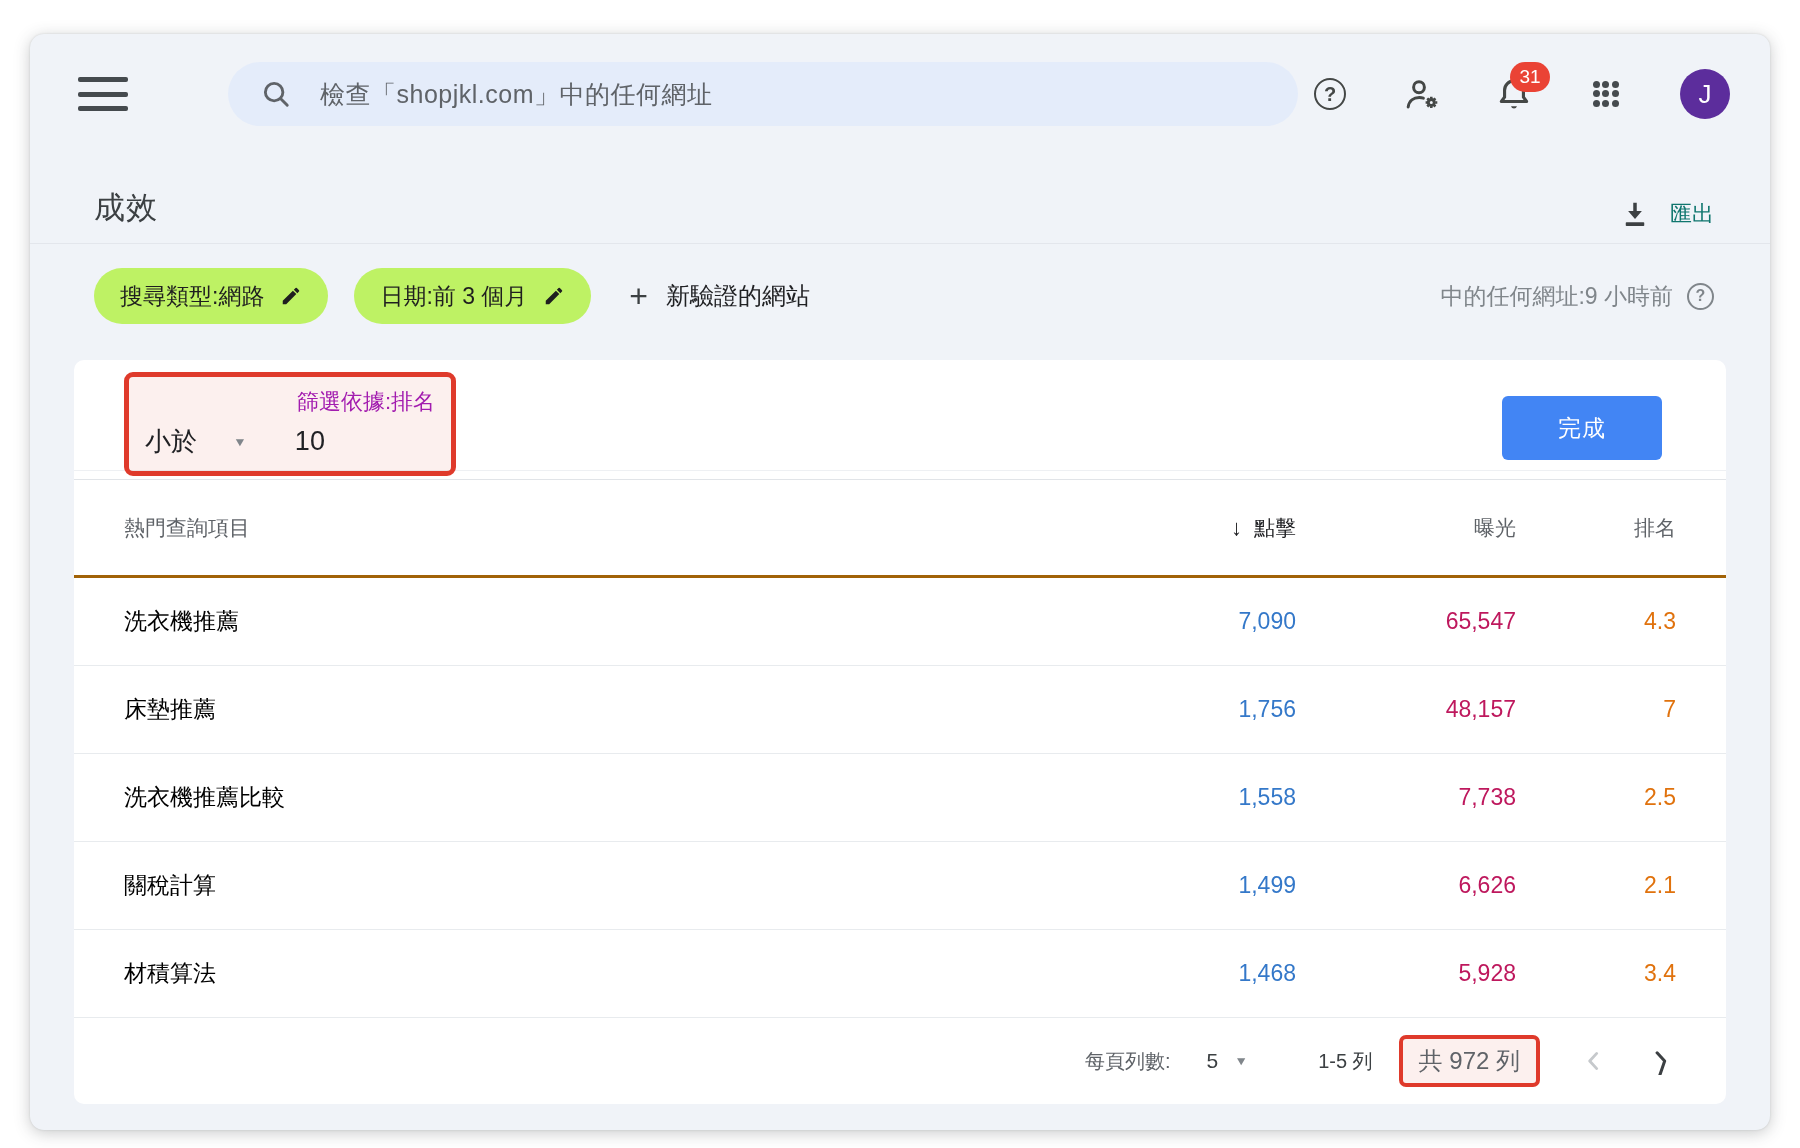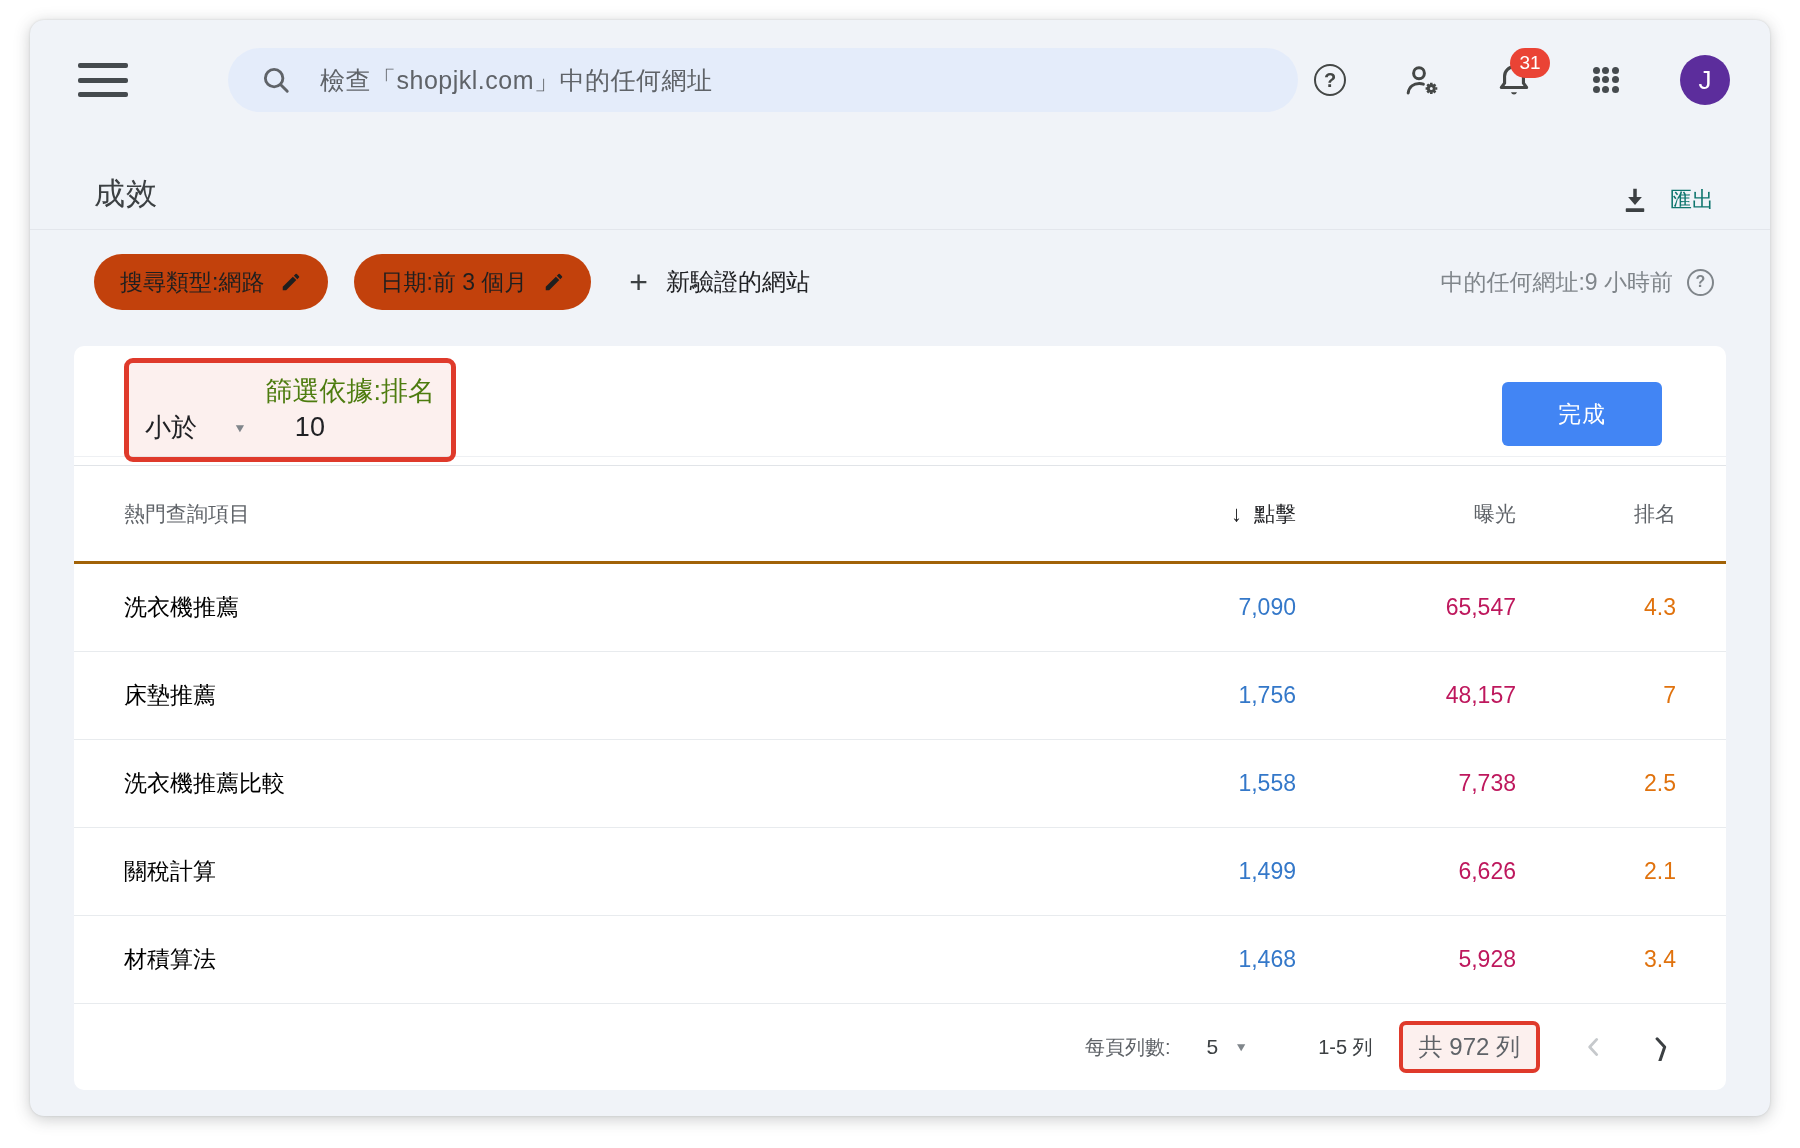--- a/index.html
+++ b/index.html
@@ -1,19 +1,19 @@
 <!DOCTYPE html>
 <html><head>
 <meta charset="utf-8">
 <style>
   * { margin:0; padding:0; box-sizing:border-box; }
   html,body { width:1800px; height:1148px; background:#ffffff; overflow:hidden;
               font-family:"Liberation Sans","DejaVu Sans",sans-serif; }
 
-  .window { position:absolute; left:30px; top:20px; width:1740px; height:1096px;
+  .window { position:absolute; left:30px; top:34px; width:1740px; height:1096px;
             background:#f0f3f8; border-radius:14px;
             box-shadow:0 3px 16px rgba(60,64,67,.28), 0 0 2px rgba(60,64,67,.18);
             overflow:hidden; display:flex; flex-direction:column; }
 
   
   .topbar { height:120px; flex:0 0 auto; display:flex; align-items:center; padding:0 40px 0 48px; }
   .hamburger { width:50px; height:34px; display:flex; flex-direction:column; justify-content:space-between; cursor:pointer; }
   .hamburger span { display:block; height:5px; border-radius:2px; background:#454a4e; }
   .searchbox { width:1070px; height:64px; margin-left:100px; background:#e4ecfa; border-radius:32px;
                display:flex; align-items:center; padding:0 30px; gap:26px; }
@@ -33,37 +33,37 @@
 
   
   .title-row { height:90px; flex:0 0 auto; display:flex; align-items:flex-end;
                padding:0 56px 14px 64px; border-bottom:1px solid #e3e6ec; }
   .page-title { font-size:31px; font-weight:500; color:#3c4043; letter-spacing:1px; }
   .export-btn { margin-left:auto; display:flex; align-items:center; gap:20px; color:#0f766e;
                 font-size:22px; cursor:pointer; }
 
   
   .chips-row { height:104px; flex:0 0 auto; display:flex; align-items:center; padding:0 56px 0 64px; }
-  .chip { height:56px; background:#c2410c; border-radius:28px; display:flex; align-items:center;
+  .chip { height:56px; background:#bef264; border-radius:28px; display:flex; align-items:center;
           gap:16px; padding:0 26px; font-size:23px; color:#1f1f1f; font-weight:500; cursor:pointer; }
   .chip + .chip { margin-left:26px; }
   .add-site { display:flex; align-items:center; gap:18px; margin-left:38px; color:#202124;
               font-size:24px; font-weight:500; cursor:pointer; }
   .add-site .plus { font-size:32px; font-weight:400; line-height:1; color:#3c4043; }
   .updated { margin-left:auto; display:flex; align-items:center; gap:14px; color:#80868b; font-size:23px; }
   .circle-q.small { width:27px; height:27px; border-width:2px; font-size:16px; color:#80868b; border-color:#80868b; }
 
   
   .card { margin:12px 44px 0; background:#fff; border-radius:10px; flex:0 0 auto; }
 
   .filter-row { position:relative; height:120px; border-bottom:1px solid #e1e4e8; }
   .filter-row::after { content:""; position:absolute; left:0; right:0; bottom:8px; height:1px; background:#eef0f3; }
   .annotation { position:absolute; left:50px; top:12px; width:332px; height:104px; z-index:2;
                 border:5px solid #df3a2b; border-radius:9px; background:rgba(223,58,43,.08); }
-  .annotation .flabel { position:absolute; top:10px; right:16px; color:#4d7c0f; font-size:27px; }
+  .annotation .flabel { position:absolute; top:10px; right:16px; color:#a21caf; font-size:22px; }
   .fcontrols { position:absolute; left:16px; bottom:12px; display:flex; align-items:center; }
   .operator { display:flex; align-items:center; gap:36px; font-size:26px; color:#202124; cursor:pointer; }
   .caret { font-size:14px; color:#80868b; transform:scaleY(.85); }
   .fvalue { margin-left:48px; font-size:27px; color:#202124; }
   .done-btn { position:absolute; right:64px; top:36px; width:160px; height:64px; background:#4285f4;
               border-radius:6px; color:#fff; font-size:23px; display:flex; align-items:center;
               justify-content:center; cursor:pointer; letter-spacing:1px; }
 
   .grid-cols { display:grid; grid-template-columns:1fr 230px 220px 160px; align-items:center; padding:0 50px; }
   .thead { height:98px; border-bottom:3px solid #a16207; }

